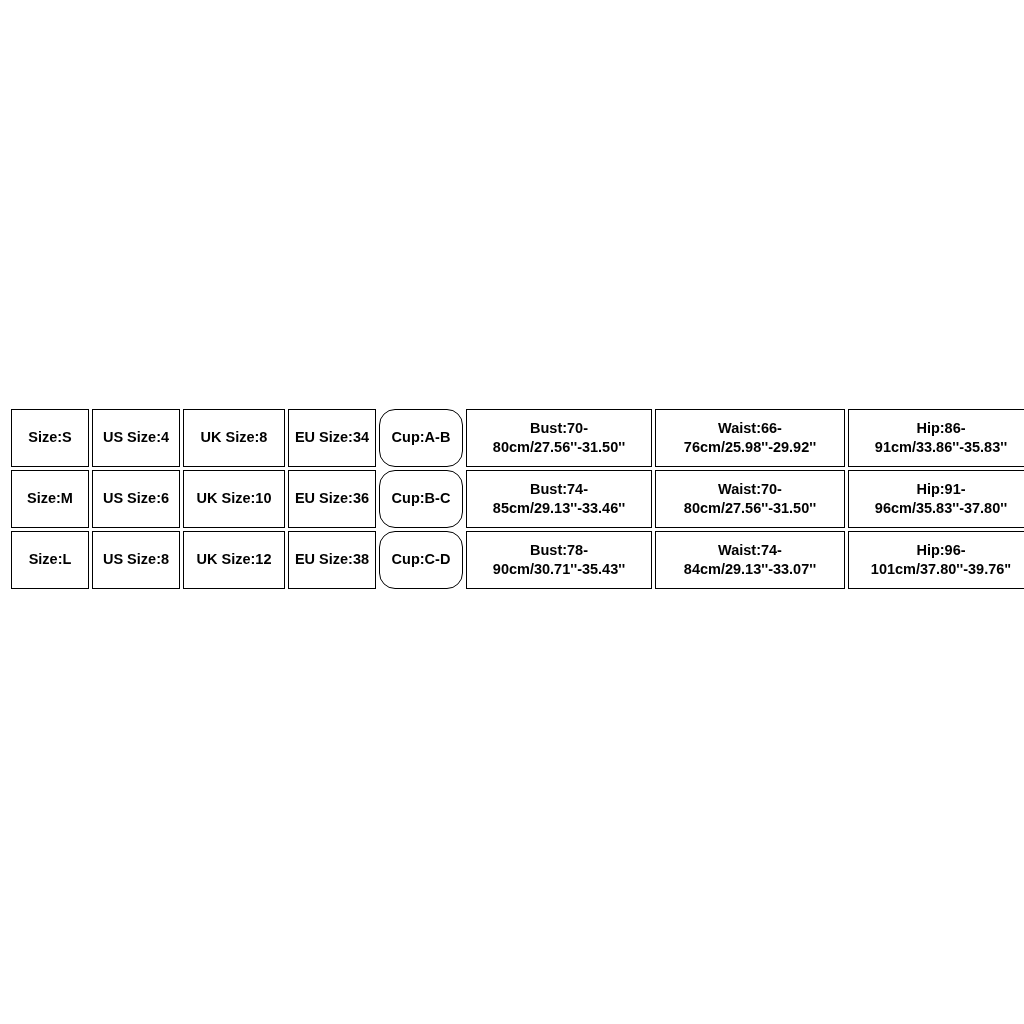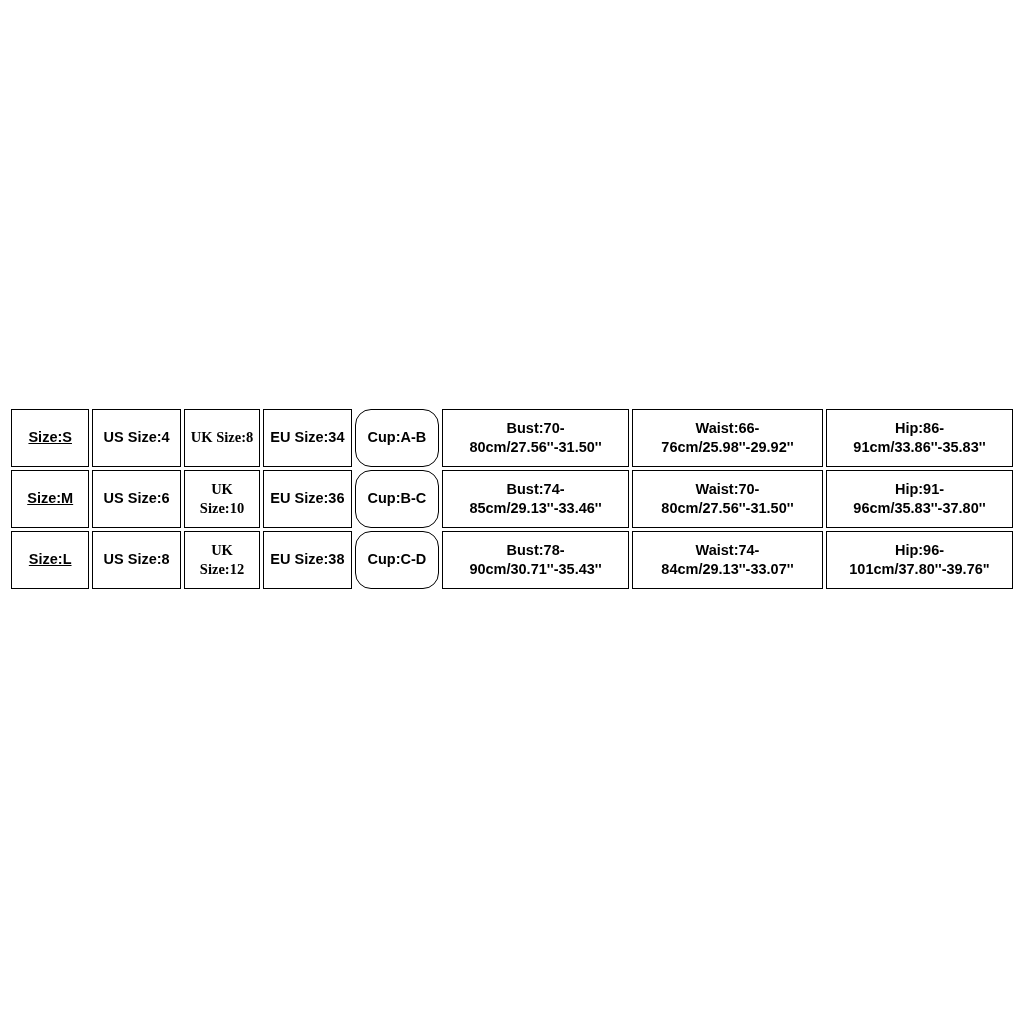--- a/index.html
+++ b/index.html
@@ -35,23 +35,23 @@
     text-align: center;
     vertical-align: middle;
     font-weight: bold;
     font-size: 14.5px;
     line-height: 1.32;
     color: #000000;
     padding: 4px 3px;
     height: 58px;
     box-sizing: border-box;
   }
-  .col-size { width: 78px; text-decoration: underline; }
+  .col-size { width: 78px; }
   .col-us { width: 88px; }
-  .col-uk { width: 76px; font-family: Liberation Serif, serif; }
+  .col-uk { width: 102px; }
   .col-eu { width: 88px; margin-top: 8px; }
   .col-cup { width: 84px; border-radius: 16px; }
   .col-bust { width: 186px; margin-top: 16px; }
   .col-waist { width: 190px; }
   .col-hip { width: 186px; }
 </style>
 </head>
 <body>
 
 <div class="page">

